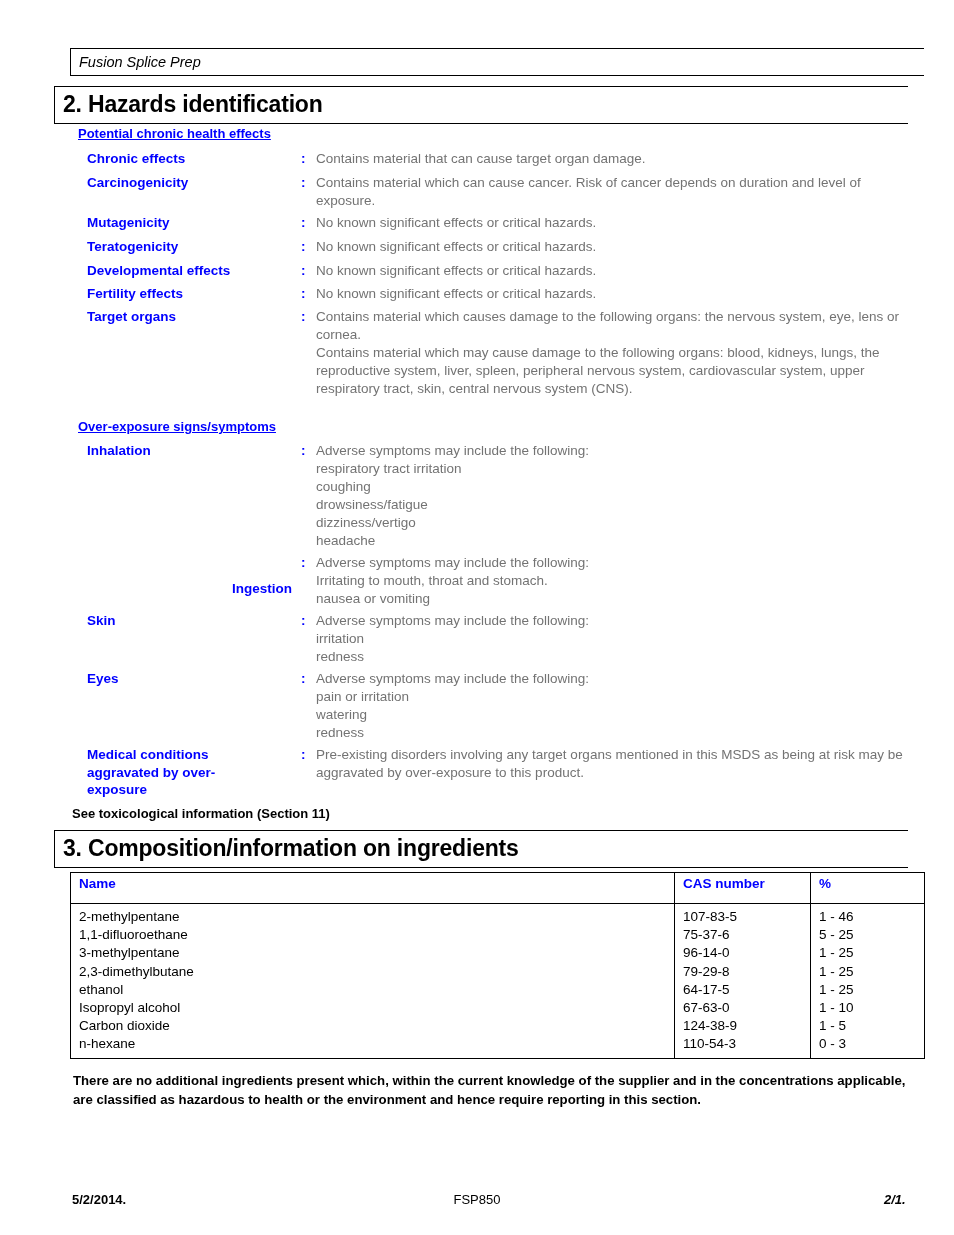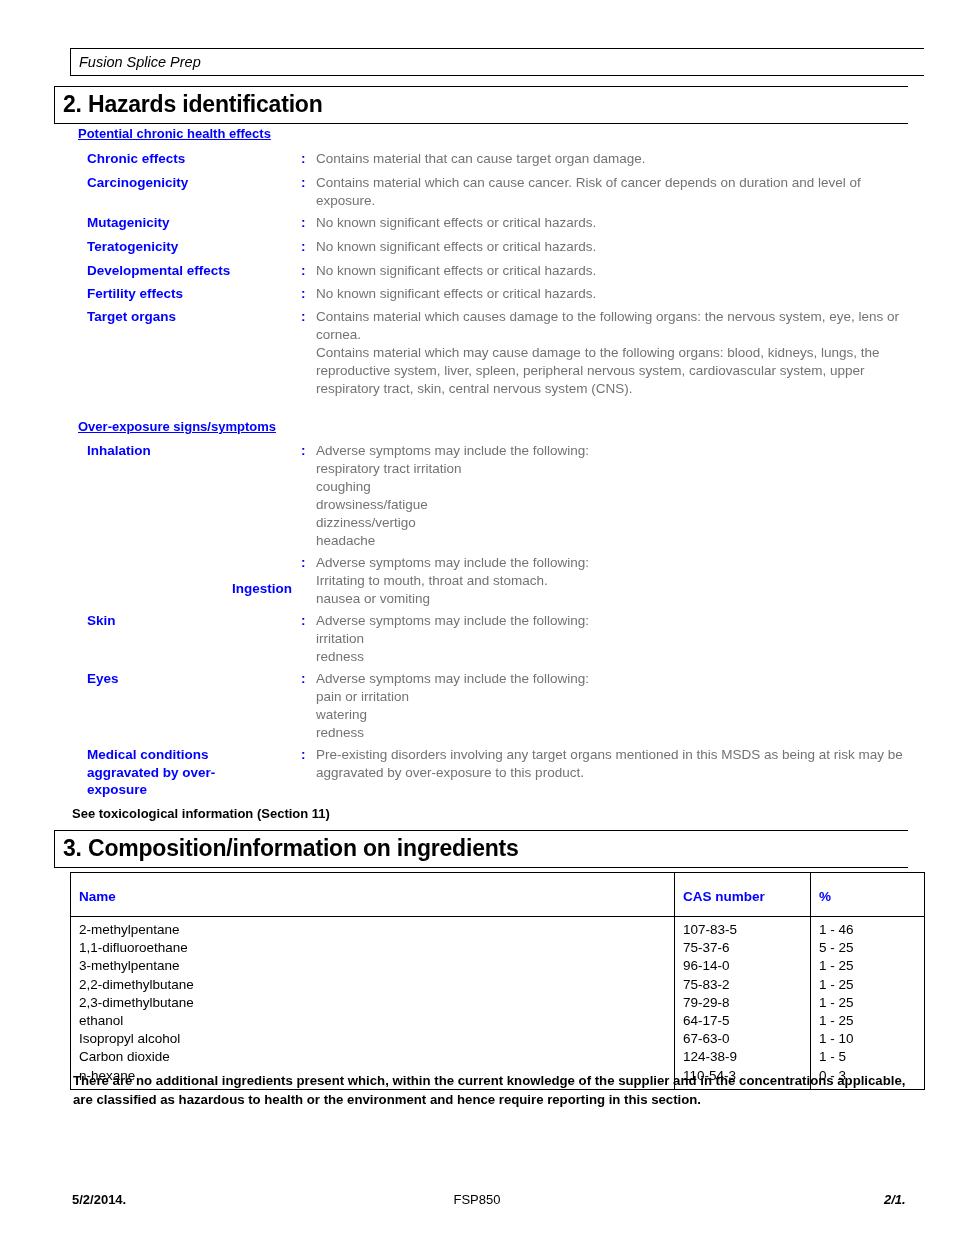--- a/index.html
+++ b/index.html
@@ -135,21 +135,21 @@
     vertical-align: top;
     font-size: 13.5px;
     font-weight: normal;
     text-align: left;
   }
   .ing-table thead th {
     height: 24px;
     color: #0000ff;
     font-weight: bold;
     font-size: 13.5px;
-    padding: 16px 0 3px 8px;
+    padding: 3px 0 3px 8px;
   }
   .ing-table tbody td {
     border-top: none;
     border-bottom: none;
     padding: 0 0 0 8px;
     line-height: 18.2px;
   }
   .ing-table tbody tr:first-child td { padding-top: 4px; }
   .ing-table tbody tr:last-child td  { padding-bottom: 4px; border-bottom: 1.2px solid #000; }
 
@@ -303,25 +303,20 @@
         <td>1,1-difluoroethane</td>
         <td>75-37-6</td>
         <td>5 - 25</td>
       </tr>
       <tr>
         <td>3-methylpentane</td>
         <td>96-14-0</td>
         <td>1 - 25</td>
       </tr>
       <tr>
-        <td>2,2-dimethylbutane</td>
-        <td>75-83-2</td>
-        <td>1 - 25</td>
-      </tr>
-      <tr>
         <td>2,3-dimethylbutane</td>
         <td>79-29-8</td>
         <td>1 - 25</td>
       </tr>
       <tr>
         <td>ethanol</td>
         <td>64-17-5</td>
         <td>1 - 25</td>
       </tr>
       <tr>

